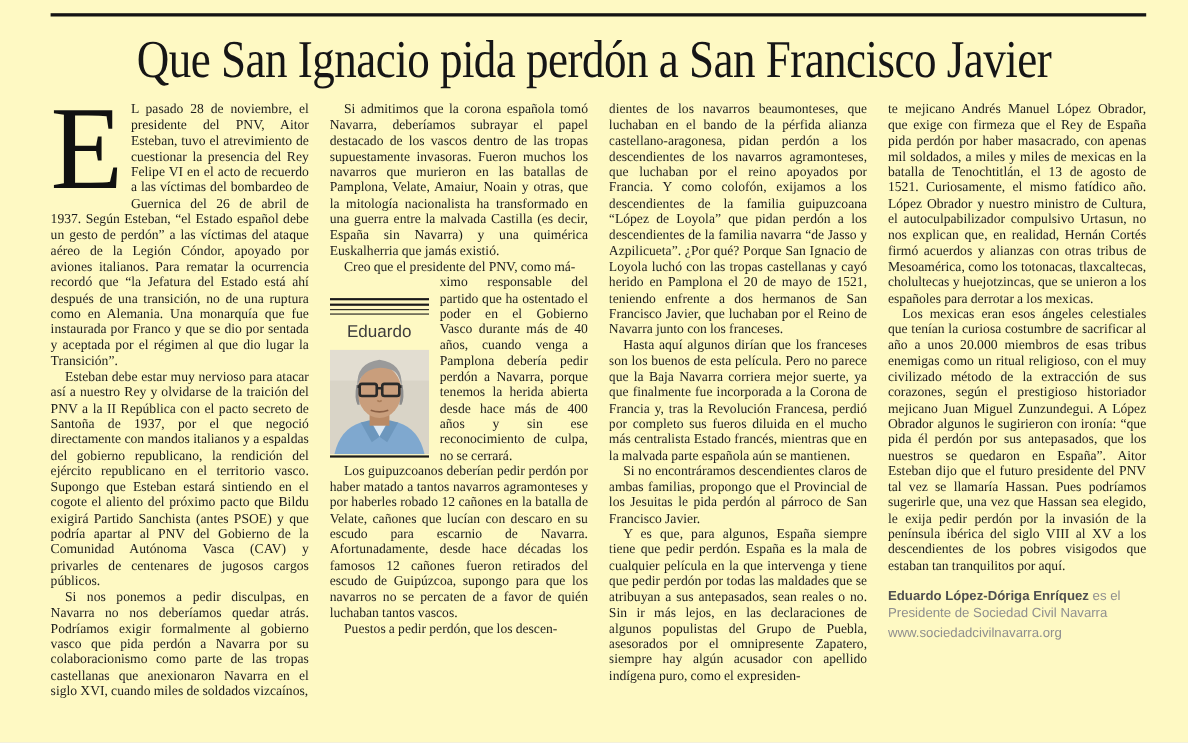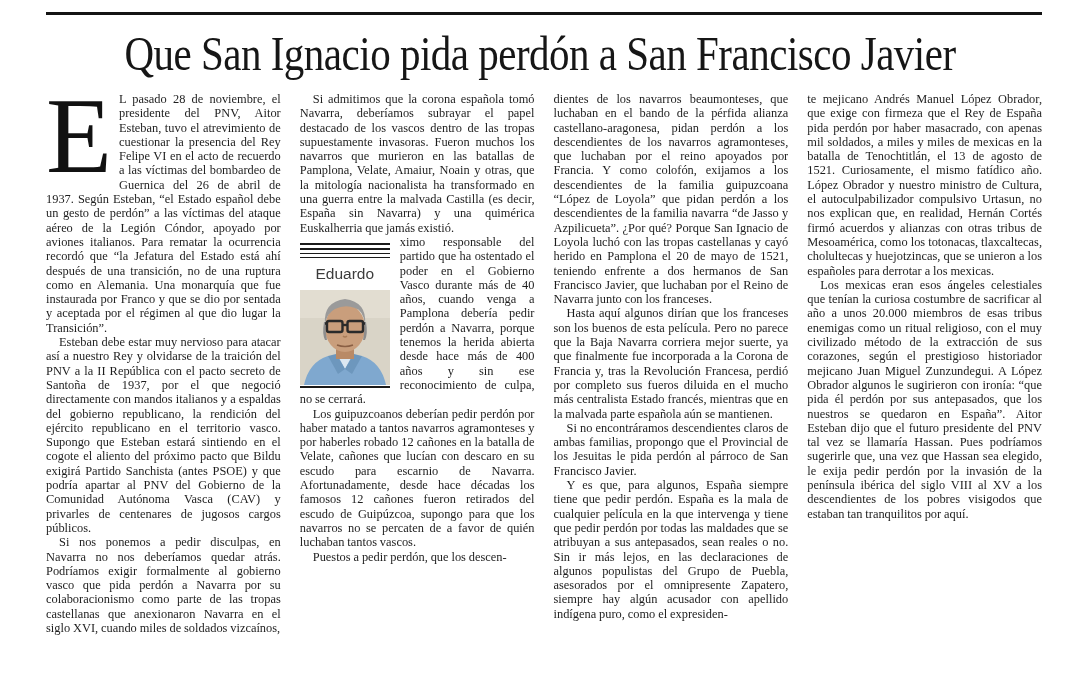--- a/index.html
+++ b/index.html
@@ -1,18 +1,18 @@
 <!DOCTYPE html>
 <html lang="es"><head>
 <meta charset="utf-8">
 <style>
   html,body{margin:0;padding:0;background:#e9e9e9;}
   .page{
     position:relative;width:1080px;height:675px;margin:0 auto;
-    background:#ffffff;overflow:hidden;color:#1d1d1d;
+    background:#fef9c3;overflow:hidden;color:#1d1d1d;
     font-family:"Liberation Serif","DejaVu Serif",serif;
   }
   .top-rule{height:3px;background:#141414;margin:12px 38px 0 46px;}
   .headline{
     margin:5px 30px 0 30px;text-align:center;font-weight:normal;
     font-size:41px;line-height:56px;letter-spacing:-0.5px;color:#161616;
     transform:scaleY(1.18);transform-origin:center top;
     font-family:"Liberation Serif","DejaVu Serif",serif;white-space:nowrap;
   }
   .cols{
@@ -23,21 +23,21 @@
     margin:0;text-align:justify;hyphens:auto;-webkit-hyphens:auto;
     word-spacing:-0.2px;
   }
   .col p.ind{text-indent:13px;}
   .dropcap{
     float:left;font-size:108px;line-height:84px;height:84px;
     padding:2px 7px 0 0;color:#111;
     font-family:"Liberation Serif","DejaVu Serif",serif;
   }
   
-  .author-box{float:left;width:90px;margin:8px 10px 2px 0;}
+  .author-box{float:left;width:90px;margin:22px 10px 2px 0;}
   .rules div{background:#1a1a1a;margin-bottom:3px;}
   .rules .r1{height:2px;}
   .rules .r2{height:2px;}
   .rules .r3{height:1px;}
   .rules .r4{height:1px;}
   .author-name{
     text-align:center;margin:7px 0 8px 0;color:#3c3c3c;
     font-family:"Liberation Sans","DejaVu Sans",sans-serif;
     font-size:15.5px;line-height:17px;
   }
@@ -64,20 +64,21 @@
   <div class="cols">
 
     <div class="col">
       <p><span class="dropcap">E</span><span>L pasado 28 de noviembre, el presidente del PNV, Aitor Esteban, tuvo el atrevimiento de cuestionar la presencia del Rey Felipe VI en el acto de recuerdo a las víctimas del bombardeo de Guernica del 26 de abril de 1937. Según Esteban, “el Estado español debe un gesto de perdón” a las víctimas del ataque aéreo de la Legión Cóndor, apoyado por aviones italianos. Para rematar la ocurrencia recordó que “la Jefatura del Estado está ahí después de una transición, no de una ruptura como en Alemania. Una monarquía que fue instaurada por Franco y que se dio por sentada y aceptada por el régimen al que dio lugar la Transición”.</span></p>
       <p class="ind">Esteban debe estar muy nervioso para atacar así a nuestro Rey y olvidarse de la traición del PNV a la II República con el pacto secreto de Santoña de 1937, por el que negoció directamente con mandos italianos y a espaldas del gobierno republicano, la rendición del ejército republicano en el territorio vasco. Supongo que Esteban estará sintiendo en el cogote el aliento del próximo pacto que Bildu exigirá Partido Sanchista (antes PSOE) y que podría apartar al PNV del Gobierno de la Comunidad Autónoma Vasca (CAV) y privarles de centenares de jugosos cargos públicos.</p>
       <p class="ind">Si nos ponemos a pedir disculpas, en Navarra no nos deberíamos quedar atrás. Podríamos exigir formalmente al gobierno vasco que pida perdón a Navarra por su colaboracionismo como parte de las tropas castellanas que anexionaron Navarra en el siglo XVI, cuando miles de soldados vizcaínos,</p>
     </div>
 
     <div class="col">
       <p class="ind">Si admitimos que la corona española tomó Navarra, deberíamos subrayar el papel destacado de los vascos dentro de las tropas supuestamente invasoras. Fueron muchos los navarros que murieron en las batallas de Pamplona, Velate, Amaiur, Noain y otras, que la mitología nacionalista ha transformado en una guerra entre la malvada Castilla (es decir, España sin Navarra) y una quimérica Euskalherria que jamás existió.</p>
+      <p class="ind">Creo que el presidente del PNV, como má-</p>
 
       <div class="author-box">
         <div class="rules">
           <div class="r1"></div>
             <div class="r2"></div>
             <div class="r3"></div>
             <div class="r4"></div>
         </div>
         <div class="author-name">
           <div>Eduardo</div>
@@ -116,16 +117,20 @@
       <p>dientes de los navarros beaumonteses, que luchaban en el bando de la pérfida alianza castellano-aragonesa, pidan perdón a los descendientes de los navarros agramonteses, que luchaban por el reino apoyados por Francia. Y como colofón, exijamos a los descendientes de la familia guipuzcoana “López de Loyola” que pidan perdón a los descendientes de la familia navarra “de Jasso y Azpilicueta”. ¿Por qué? Porque San Ignacio de Loyola luchó con las tropas castellanas y cayó herido en Pamplona el 20 de mayo de 1521, teniendo enfrente a dos hermanos de San Francisco Javier, que luchaban por el Reino de Navarra junto con los franceses.</p>
       <p class="ind">Hasta aquí algunos dirían que los franceses son los buenos de esta película. Pero no parece que la Baja Navarra corriera mejor suerte, ya que finalmente fue incorporada a la Corona de Francia y, tras la Revolución Francesa, perdió por completo sus fueros diluida en el mucho más centralista Estado francés, mientras que en la malvada parte española aún se mantienen.</p>
       <p class="ind">Si no encontráramos descendientes claros de ambas familias, propongo que el Provincial de los Jesuitas le pida perdón al párroco de San Francisco Javier.</p>
       <p class="ind">Y es que, para algunos, España siempre tiene que pedir perdón. España es la mala de cualquier película en la que intervenga y tiene que pedir perdón por todas las maldades que se atribuyan a sus antepasados, sean reales o no. Sin ir más lejos, en las declaraciones de algunos populistas del Grupo de Puebla, asesorados por el omnipresente Zapatero, siempre hay algún acusador con apellido indígena puro, como el expresiden-</p>
     </div>
 
     <div class="col">
       <p>te mejicano Andrés Manuel López Obrador, que exige con firmeza que el Rey de España pida perdón por haber masacrado, con apenas mil soldados, a miles y miles de mexicas en la batalla de Tenochtitlán, el 13 de agosto de 1521. Curiosamente, el mismo fatídico año. López Obrador y nuestro ministro de Cultura, el autoculpabilizador compulsivo Urtasun, no nos explican que, en realidad, Hernán Cortés firmó acuerdos y alianzas con otras tribus de Mesoamérica, como los totonacas, tlaxcaltecas, cholultecas y huejotzincas, que se unieron a los españoles para derrotar a los mexicas.</p>
       <p class="ind">Los mexicas eran esos ángeles celestiales que tenían la curiosa costumbre de sacrificar al año a unos 20.000 miembros de esas tribus enemigas como un ritual religioso, con el muy civilizado método de la extracción de sus corazones, según el prestigioso historiador mejicano Juan Miguel Zunzundegui. A López Obrador algunos le sugirieron con ironía: “que pida él perdón por sus antepasados, que los nuestros se quedaron en España”. Aitor Esteban dijo que el futuro presidente del PNV tal vez se llamaría Hassan. Pues podríamos sugerirle que, una vez que Hassan sea elegido, le exija pedir perdón por la invasión de la península ibérica del siglo VIII al XV a los descendientes de los pobres visigodos que estaban tan tranquilitos por aquí.</p>
 
+      <div class="byline">
+        <div class="byline-line"><span class="byline-name">Eduardo López-Dóriga Enríquez</span><span class="byline-role"> es el Presidente de Sociedad Civil Navarra</span></div>
+        <div class="byline-url">www.sociedadcivilnavarra.org</div>
+      </div>
     </div>
 
   </div>
 </div>
 
 </body></html>

